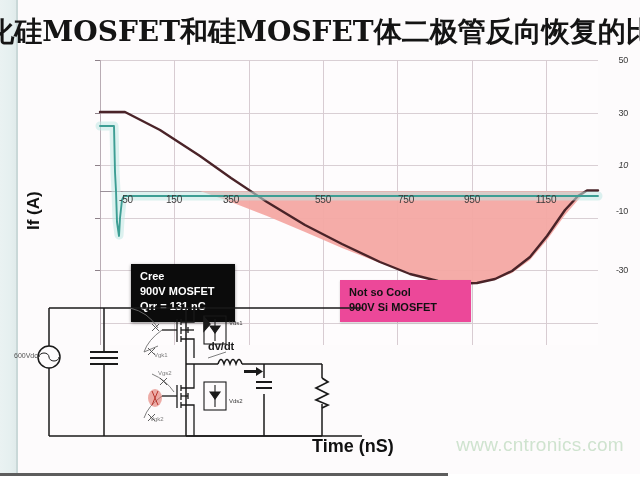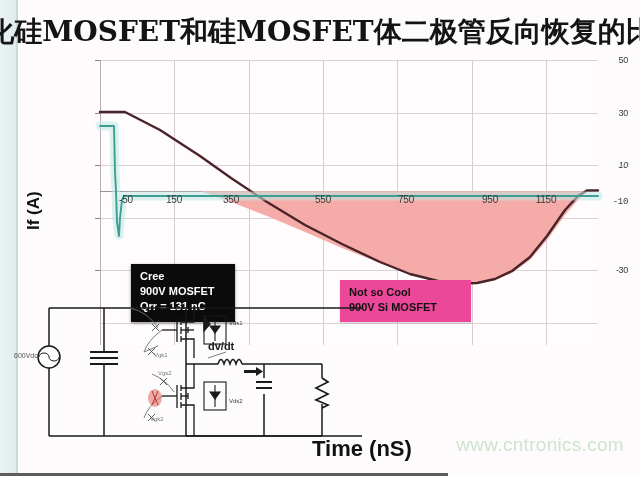--- a/index.html
+++ b/index.html
@@ -42,21 +42,21 @@
   .xlab{position:absolute;transform:translateX(-50%);
     font-size:10px;color:#3a3a3a;letter-spacing:-0.2px;}
 
   .ytitle{
     position:absolute;left:24px;top:178px;
     font-size:17px;font-weight:700;color:#111;
     transform:rotate(-90deg);transform-origin:left top;white-space:nowrap;
   }
   .xtitle{
     position:absolute;left:312px;top:384px;
-    font-size:22px;font-weight:700;color:#111;white-space:nowrap;
+    font-size:18px;font-weight:700;color:#111;white-space:nowrap;
   }
 
   
   .callout-dark{
     position:absolute;left:131px;top:212px;width:104px;
     background:#0b0b0b;color:#ffffff;
     padding:5px 8px 7px 9px;box-sizing:border-box;
     font-size:11px;font-weight:700;line-height:1.38;
     box-shadow:0 1px 3px rgba(0,0,0,.45);
   }
@@ -91,21 +91,21 @@
 
   <div class="title">碳化硅MOSFET和硅MOSFET体二极管反向恢复的比较</div>
 
   <div id="chart">
 
     <div class="ytitle">If (A)</div>
 
     <div class="ylab" style="top:8px;">50</div>
     <div class="ylab" style="top:61px;">30</div>
     <div class="ylab" style="top:113px;font-style:italic;">10</div>
-    <div class="ylab" style="top:150px;font-family:Liberation Mono, monospace;">-10</div>
+    <div class="ylab" style="top:159px;">-10</div>
     <div class="ylab" style="top:218px;">-30</div>
 
     <div class="ytick" style="left:95px;top:8px;"></div>
     <div class="ytick" style="left:95px;top:61px;"></div>
     <div class="ytick" style="left:95px;top:113px;"></div>
     <div class="ytick" style="left:95px;top:166px;"></div>
     <div class="ytick" style="left:95px;top:218px;"></div>
 
     <div class="plot">
       <div class="plot-bg"></div>
@@ -146,21 +146,21 @@
         <path fill="none" stroke="#3d9e94" stroke-width="1.9" stroke-linejoin="round" stroke-linecap="round" d="M 0,66 L 9,66 L 14,66 L 15,112 L 16,131 L 17,162 L 19,176
                  L 20,158 L 22,140 L 24,136 L 27,136 L 498,136"></path>
       </svg>
     </div>
 
     <div class="xlab" style="left:102px;top:142px;margin-left:24px;">-50</div>
     <div class="xlab" style="left:174px;top:142px;">150</div>
     <div class="xlab" style="left:231px;top:142px;">350</div>
     <div class="xlab" style="left:323px;top:142px;">550</div>
     <div class="xlab" style="left:406px;top:142px;">750</div>
-    <div class="xlab" style="left:490px;top:142px;">950</div>
+    <div class="xlab" style="left:472px;top:142px;">950</div>
     <div class="xlab" style="left:546px;top:142px;">1150</div>
 
     <div class="callout-dark">
       <div>Cree</div>
       <div>900V MOSFET</div>
       <div>Qrr = 131 nC</div>
     </div>
 
     <div class="callout-light">
       <div>Not so Cool</div>

